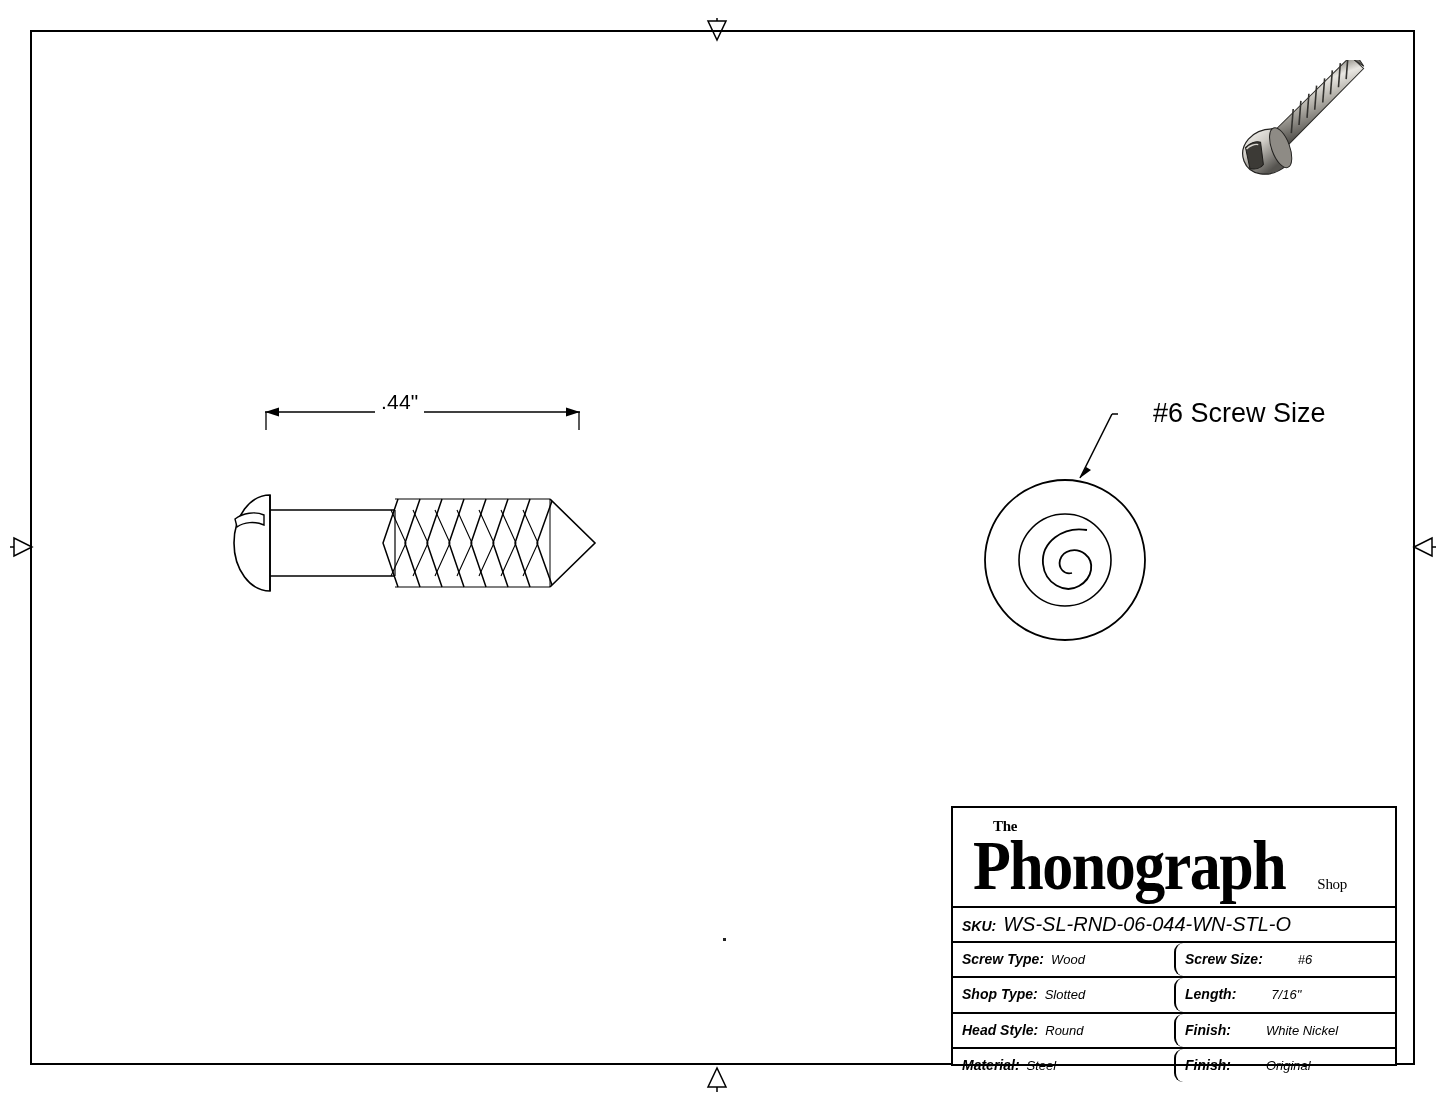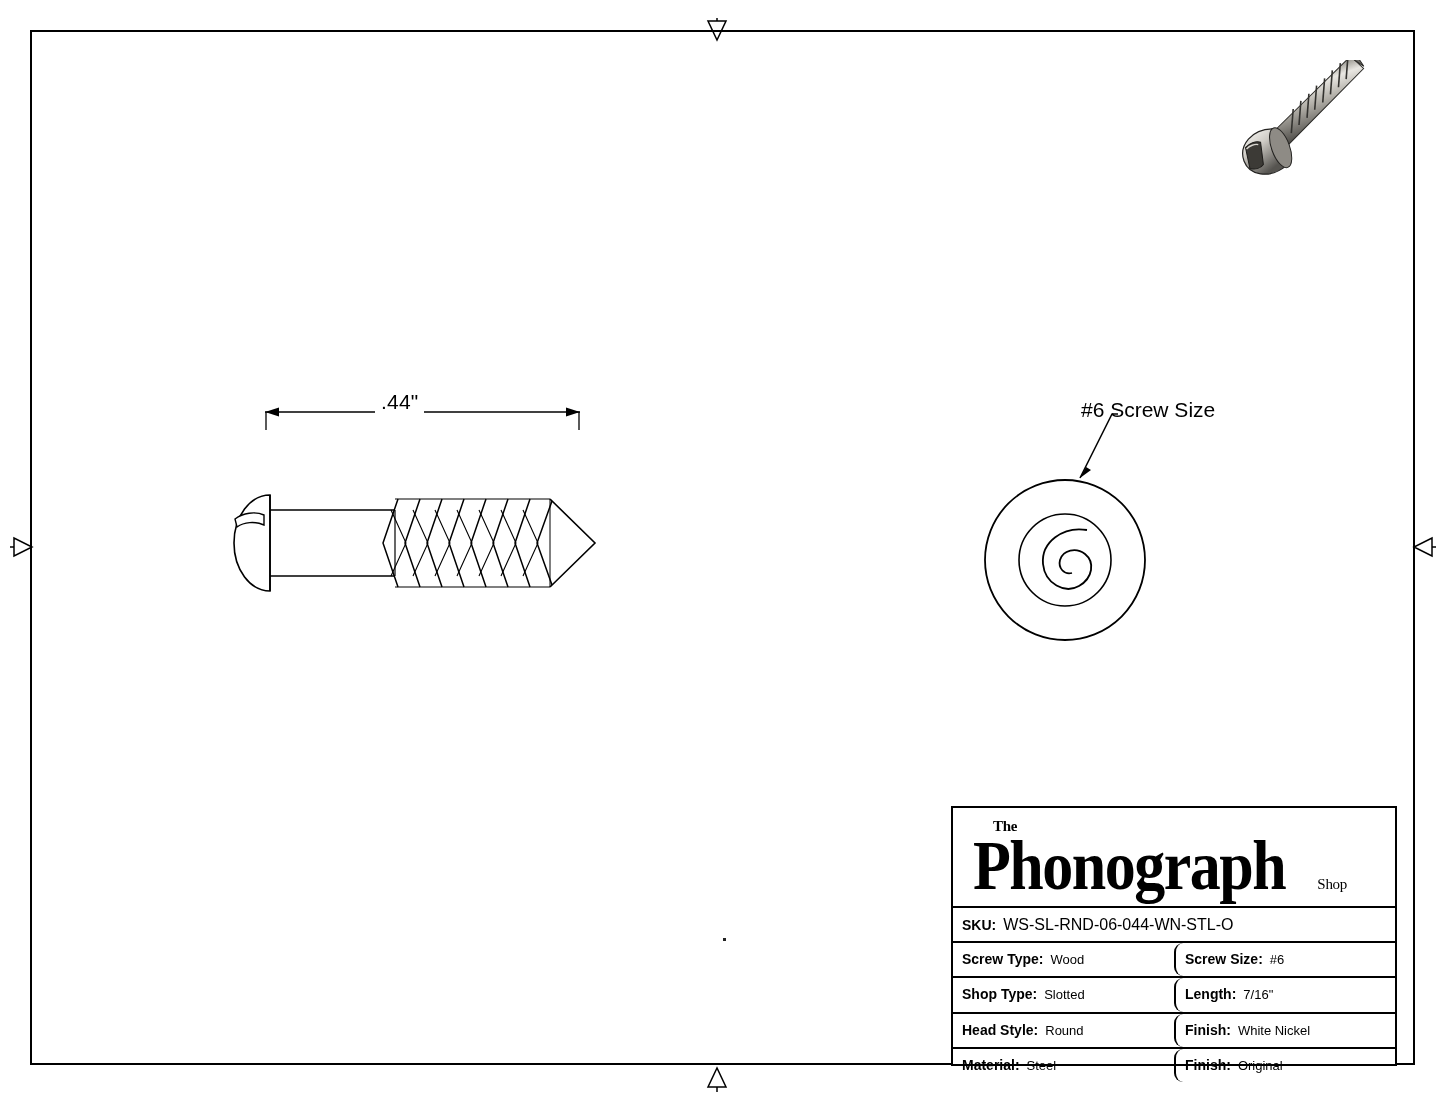--- a/index.html
+++ b/index.html
@@ -44,23 +44,23 @@
     left: 120px;
     top: 0px;
     font-size: 21px;
     background: #fff;
     padding: 0 6px;
     letter-spacing: 0.2px;
   }
   
   .leader-label {
     position: absolute;
-    left: 1081px;
+    left: 1153px;
     top: 398px;
-    font-size: 21px;
+    font-size: 27px;
     white-space: nowrap;
     text-align: center;
   }
   .leader-svg {
     position: absolute;
     left: 1060px;
     top: 408px;
   }
 
   
@@ -117,35 +117,36 @@
     align-items: center;
   }
   .tb-row:last-child { border-bottom: none; }
   .tb-cell {
     display: flex;
     align-items: baseline;
     padding: 0 0 0 9px;
     height: 100%;
     box-sizing: border-box;
     overflow: hidden;
+    font-style: italic;
   }
   .tb-cell.split { width: 50%; border-radius: 9px; }
   .tb-cell.full  { width: 100%; }
-  .tb-cell + .tb-cell.split { border-left: 2px solid #000; }
+  .tb-cell + .tb-cell.split { border-left: 2px solid #000; gap: 28px; }
   .tb-key {
     font-size: 14px;
     font-weight: bold;
     line-height: 33px;
   }
   .tb-val {
     font-size: 13px;
     line-height: 33px;
     margin-left: 7px;
   }
-  .tb-cell.sku .tb-val { font-size: 16px; }
+  .tb-cell.sku .tb-val { font-size: 20px; }
 
   .stray-dot {
     position: absolute;
     left: 723px;
     top: 938px;
     width: 3px;
     height: 3px;
     background: #222;
   }
 

